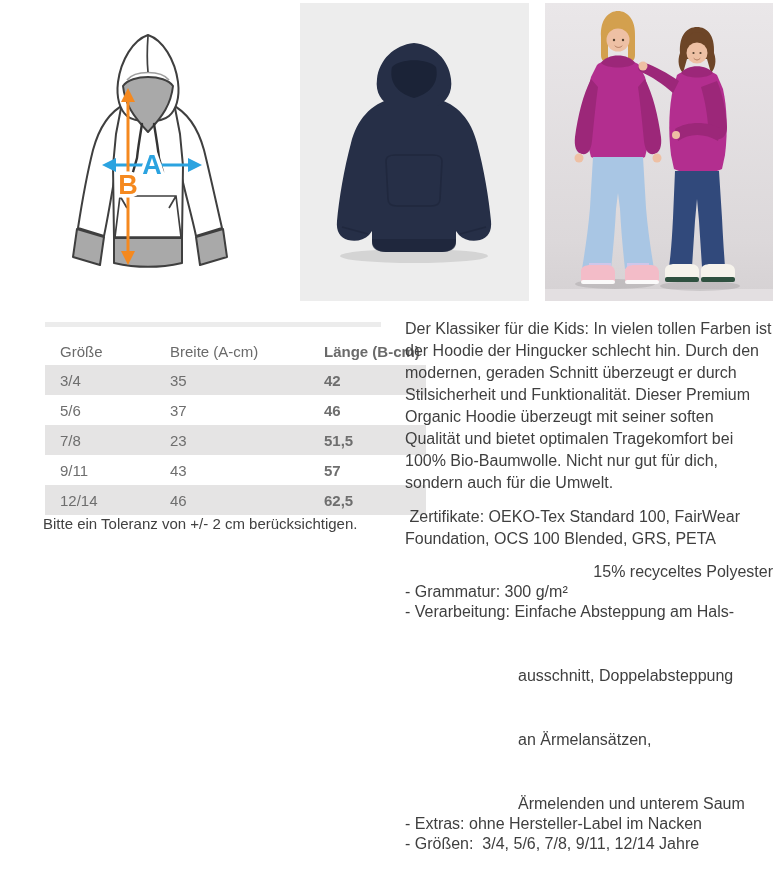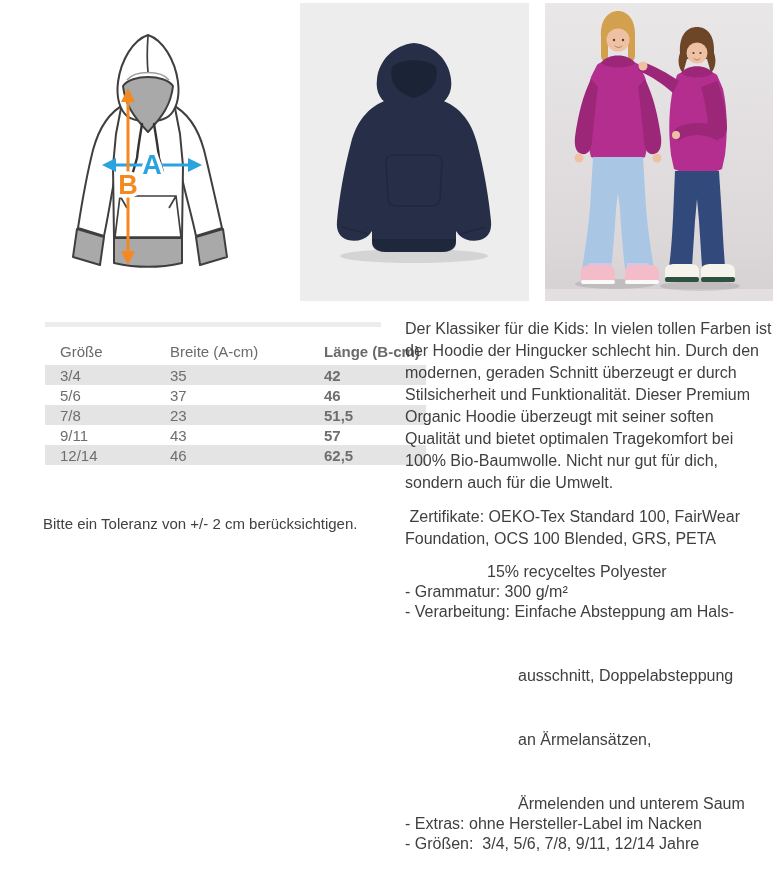--- a/index.html
+++ b/index.html
@@ -42,34 +42,34 @@
   .jeansd{fill:#31497b;}
   .shoe-pink{fill:#f3bcc8;}
   .shoe-white{fill:#f6f3ec;}
   .sole-green{fill:#2f5140;}
 
   
   .table-top-strip{position:absolute;left:45px;top:322px;width:336px;height:5px;background:#ececec;}
   #size-table{position:absolute;left:45px;top:327px;width:336px;border-collapse:collapse;
               font-size:15px;color:#6e6e6e;table-layout:fixed;margin-top:10px;}
   #size-table th{font-weight:400;text-align:left;height:28px;padding:0 0 0 15px;color:#6a6a6a;}
-  #size-table td{height:20px;padding:0 0 0 15px;}
+  #size-table td{height:30px;padding:0 0 0 15px;}
   #size-table tbody tr:nth-child(odd){background:var(--stripe);}
   #size-table .col0{width:95px;}
   #size-table .col1{width:139px;}
   #size-table .col2{width:102px;font-weight:bold;}
 
   #tolerance-note{position:absolute;left:43px;top:500px;font-size:15px;color:#414141;}
 
   
   #description{position:absolute;left:405px;top:318px;width:368px;
                font-size:16px;line-height:22px;color:#3f3f3f;}
   #description p{margin:0 0 12px 0;white-space:pre-wrap;}
   .spec-line{white-space:pre-wrap;line-height:20px;}
-  .ind-1{padding-left:82px;}
+  .ind-1{padding-left:82px;text-align:right;}
   .ind-2{padding-left:113px;margin-top:44px;}
 </style>
 </head>
 <body>
 
 <div class="page">
 
   <div class="fig" id="size-diagram">
     <svg viewBox="0 0 196 272">
 

